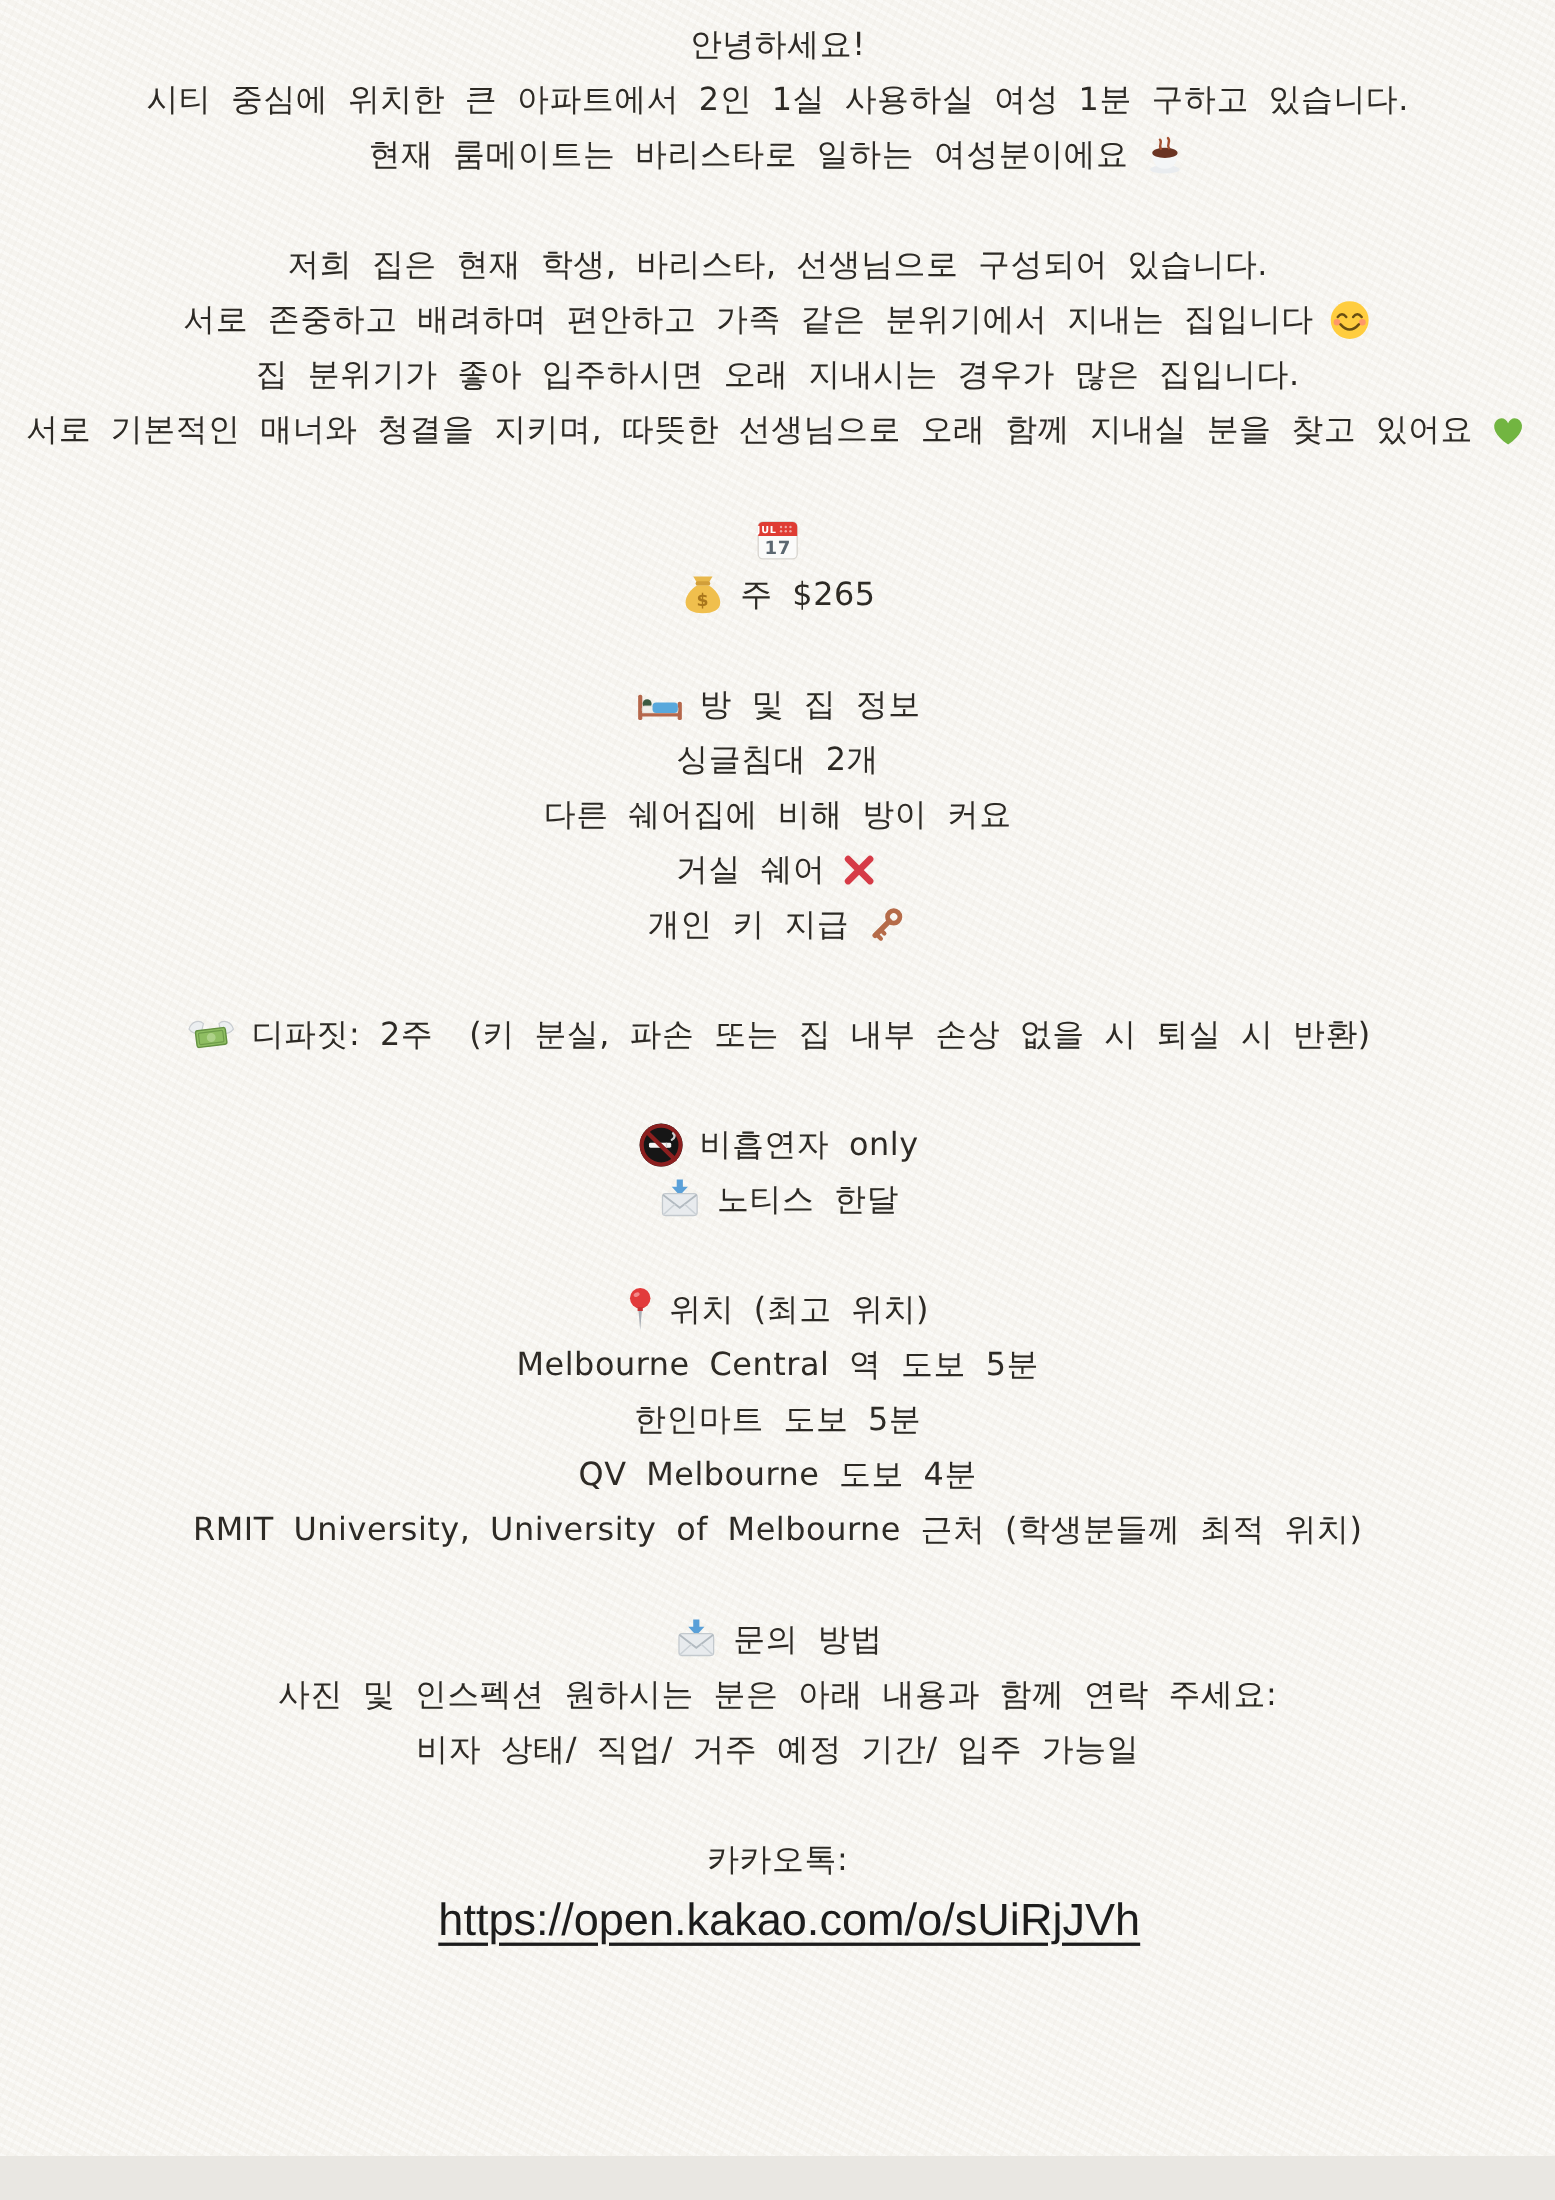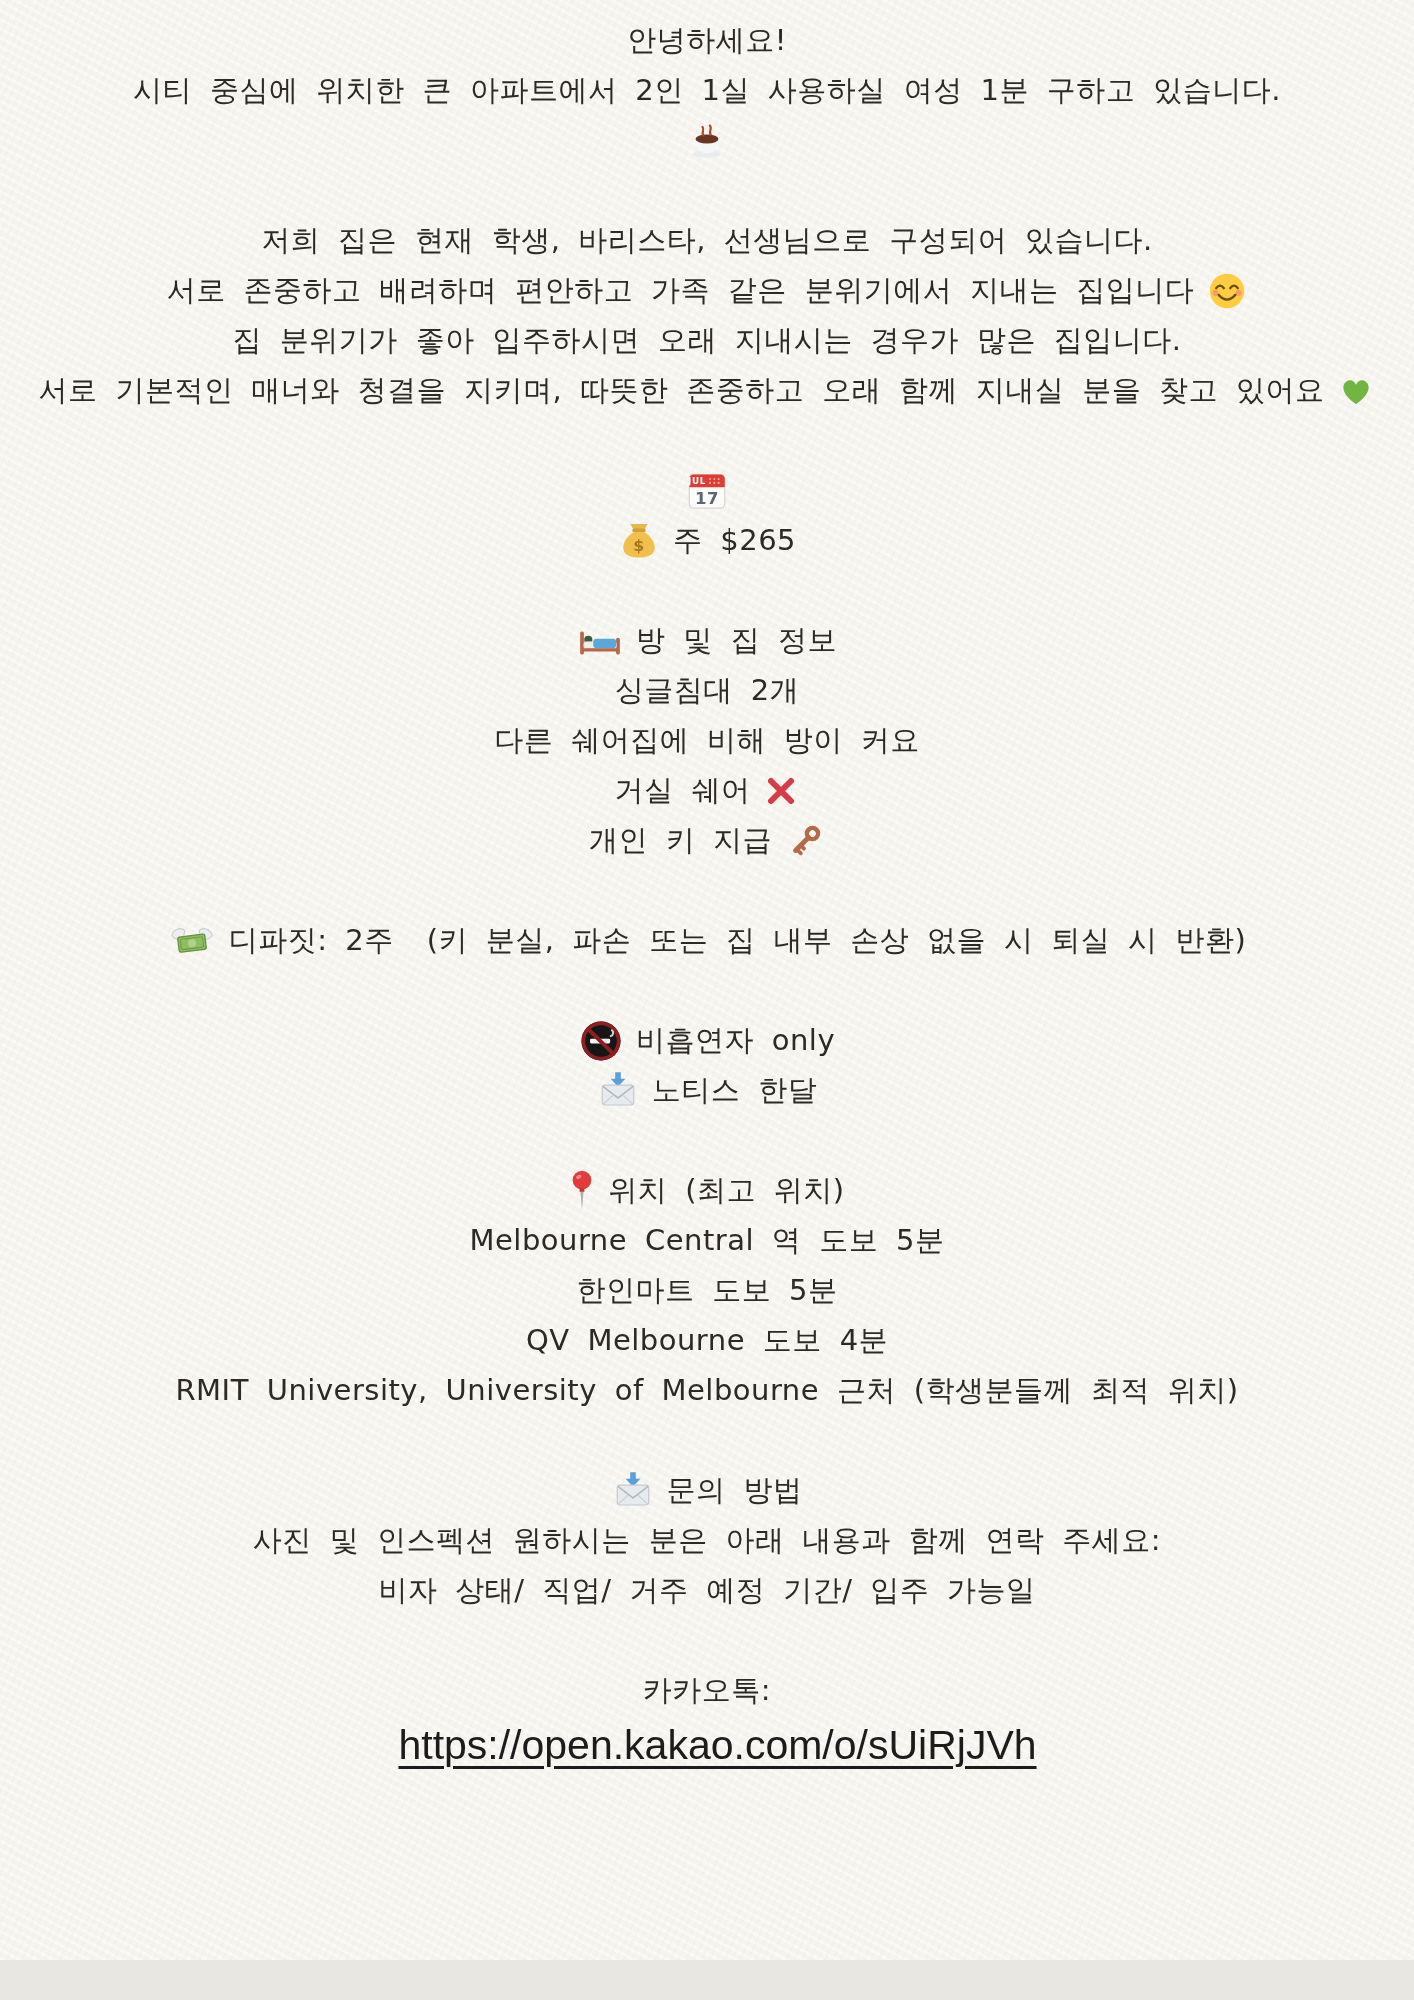--- a/index.html
+++ b/index.html
@@ -46,20 +46,21 @@
 <div class="page">
   <div class="content">
 
     <div class="line">
         <span>안녕하세요!</span>
       </div>
     <div class="line">
         <span>시티 중심에 위치한 큰 아파트에서 2인 1실 사용하실 여성 1분 구하고 있습니다.</span>
       </div>
     <div class="line">
+      <span>현재 룸메이트는 바리스타로 일하는 여성분이에요</span>
       <span class="ico">
         <svg width="40" height="38" viewBox="0 0 40 38">
           <ellipse cx="20" cy="32" rx="13.5" ry="3.8" fill="#e9ecef"></ellipse>
           <path d="M8.5 17 C8.5 24 11 31.5 20 31.5 C29 31.5 31.5 24 31.5 17 Z" fill="#f4f6f7"></path>
           <ellipse cx="20" cy="17" rx="11.5" ry="4.6" fill="#6a3423"></ellipse>
           <path d="M15.5 5 c2.5 2.5 -1.5 5 .8 8.3 M22.8 3.5 c3 3 -1.5 5.5 .8 9.2" stroke="#a34f2f" stroke-width="2.2" fill="none" stroke-linecap="round"></path>
         </svg>
       </span>
     </div>
 
@@ -77,21 +78,21 @@
           <circle cx="7.6" cy="19.8" r="2.7" fill="#ff8d6e" opacity=".85"></circle>
           <circle cx="28.4" cy="19.8" r="2.7" fill="#ff8d6e" opacity=".85"></circle>
           <path d="M10.5 21.5 q7.5 8.5 15 0" stroke="#684e12" stroke-width="2.1" fill="none" stroke-linecap="round"></path>
         </svg>
       </span>
     </div>
     <div class="line">
         <span>집 분위기가 좋아 입주하시면 오래 지내시는 경우가 많은 집입니다.</span>
       </div>
     <div class="line">
-      <span>서로 기본적인 매너와 청결을 지키며, 따뜻한 존중하고 오래 함께 지내실 분을 찾고 있어요</span>
+      <span>서로 기본적인 매너와 청결을 지키며, 따뜻한 선생님으로 오래 함께 지내실 분을 찾고 있어요</span>
       <span class="ico">
         <svg width="38" height="38" viewBox="0 0 36 36">
           <path d="M18 30.5 C6.5 23 3.5 14.5 8 9.8 C11.8 6 16.5 8.3 18 12 C19.5 8.3 24.2 6 28 9.8 C32.5 14.5 29.5 23 18 30.5 Z" fill="#72b541"></path>
         </svg>
       </span>
     </div>
 
     <div class="gap"></div>
 
     <div class="line">

